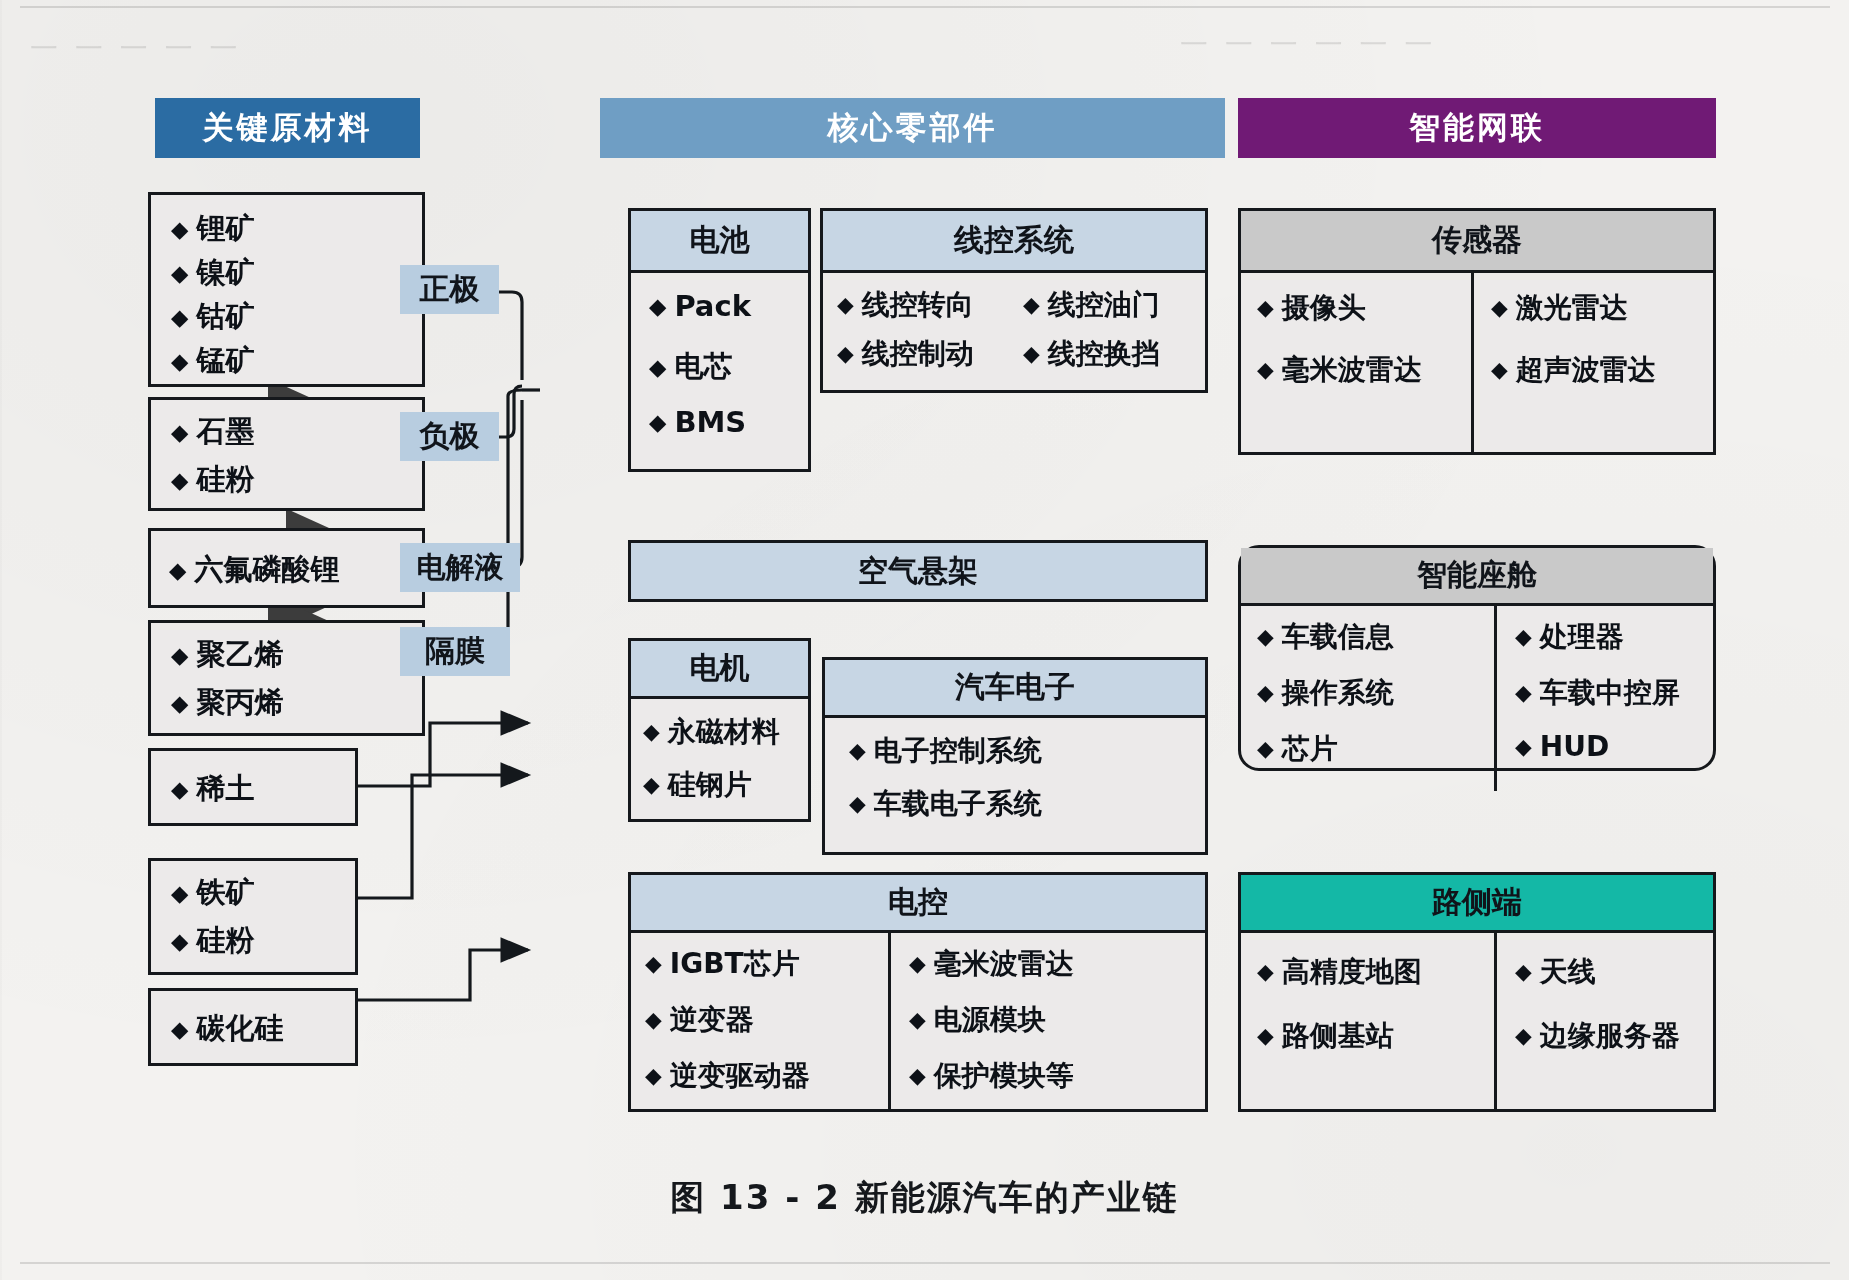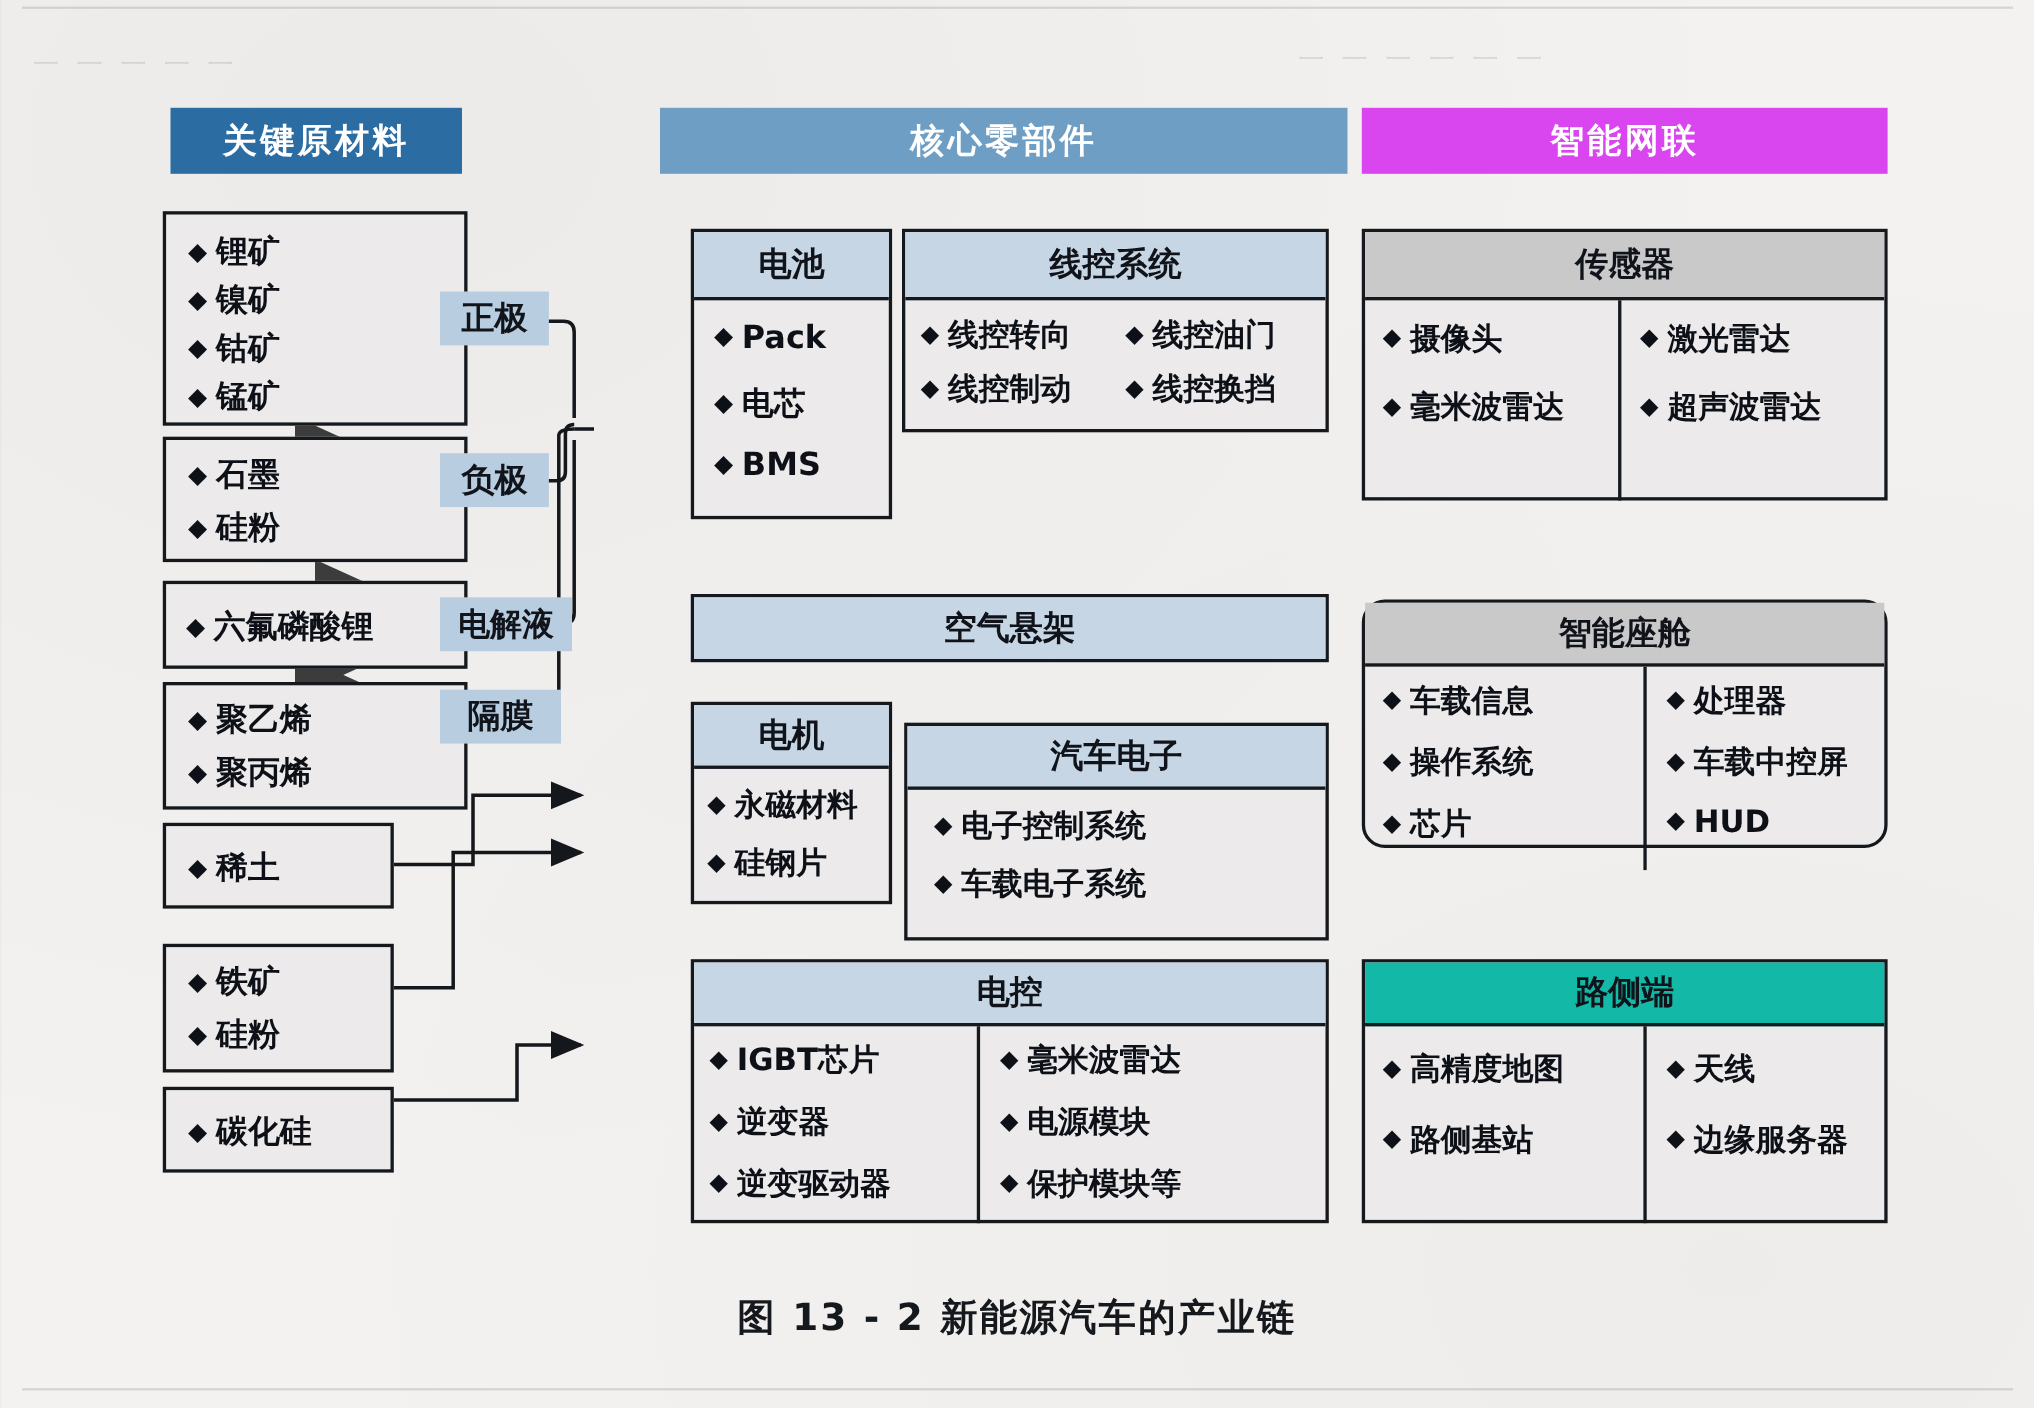--- a/index.html
+++ b/index.html
@@ -10,21 +10,21 @@
     overflow:hidden;
     position:relative;
   }
   
   .page-bleed{position:absolute;inset:0;pointer-events:none;
     background:
       linear-gradient(90deg,rgba(0,0,0,0.018) 0 2px,transparent 2px 100%) 0 0/100% 100%,
       radial-gradient(ellipse at 20% 10%,rgba(0,0,0,0.03),transparent 60%),
       radial-gradient(ellipse at 85% 90%,rgba(0,0,0,0.025),transparent 60%);
   }
-  .ghost{position:absolute;color:rgba(90,90,90,0.16);font-size:24px;letter-spacing:4px;white-space:nowrap;margin-top:12px;}
+  .ghost{position:absolute;color:rgba(90,90,90,0.16);font-size:28px;letter-spacing:4px;white-space:nowrap;}
   .rule{position:absolute;background:rgba(80,80,80,0.18);height:2px;}
 
   .canvas{position:absolute;left:0;top:0;width:1849px;height:1280px;}
 
   
   .box{position:absolute;box-sizing:border-box;border:3px solid #15181c;background:#eceaea;}
   .hdr{position:absolute;box-sizing:border-box;display:flex;align-items:center;justify-content:center;
        font-weight:700;color:#10141a;}
   .banner{position:absolute;box-sizing:border-box;display:flex;align-items:center;justify-content:center;
        font-weight:700;color:#ffffff;letter-spacing:3px;}
@@ -275,21 +275,21 @@
     <div class="li" style="position:absolute;left:278px;top:126px;font-size:28px;">
       <span class="dia">◆</span>
       <span>电源模块</span>
     </div>
     <div class="li" style="position:absolute;left:278px;top:182px;font-size:28px;">
       <span class="dia">◆</span>
       <span>保护模块等</span>
     </div>
   </div>
 
-  <div class="banner" style="left:1238px;top:98px;width:478px;height:60px;background:#d946ef;font-size:31px;">
+  <div class="banner" style="left:1238px;top:98px;width:478px;height:60px;background:#701a75;font-size:31px;">
     <span>智能网联</span>
   </div>
 
   <div class="box" style="left:1238px;top:208px;width:478px;height:247px;">
     <div class="hdr" style="left:0;top:0;width:100%;height:62px;background:#c9c9c9;border-bottom:3px solid #15181c;font-size:30px;">
       <span>传感器</span>
     </div>
     <div style="position:absolute;left:230px;top:62px;width:3px;height:182px;background:#15181c;"></div>
     <div class="li" style="position:absolute;left:16px;top:78px;font-size:28px;">
       <span class="dia">◆</span>

